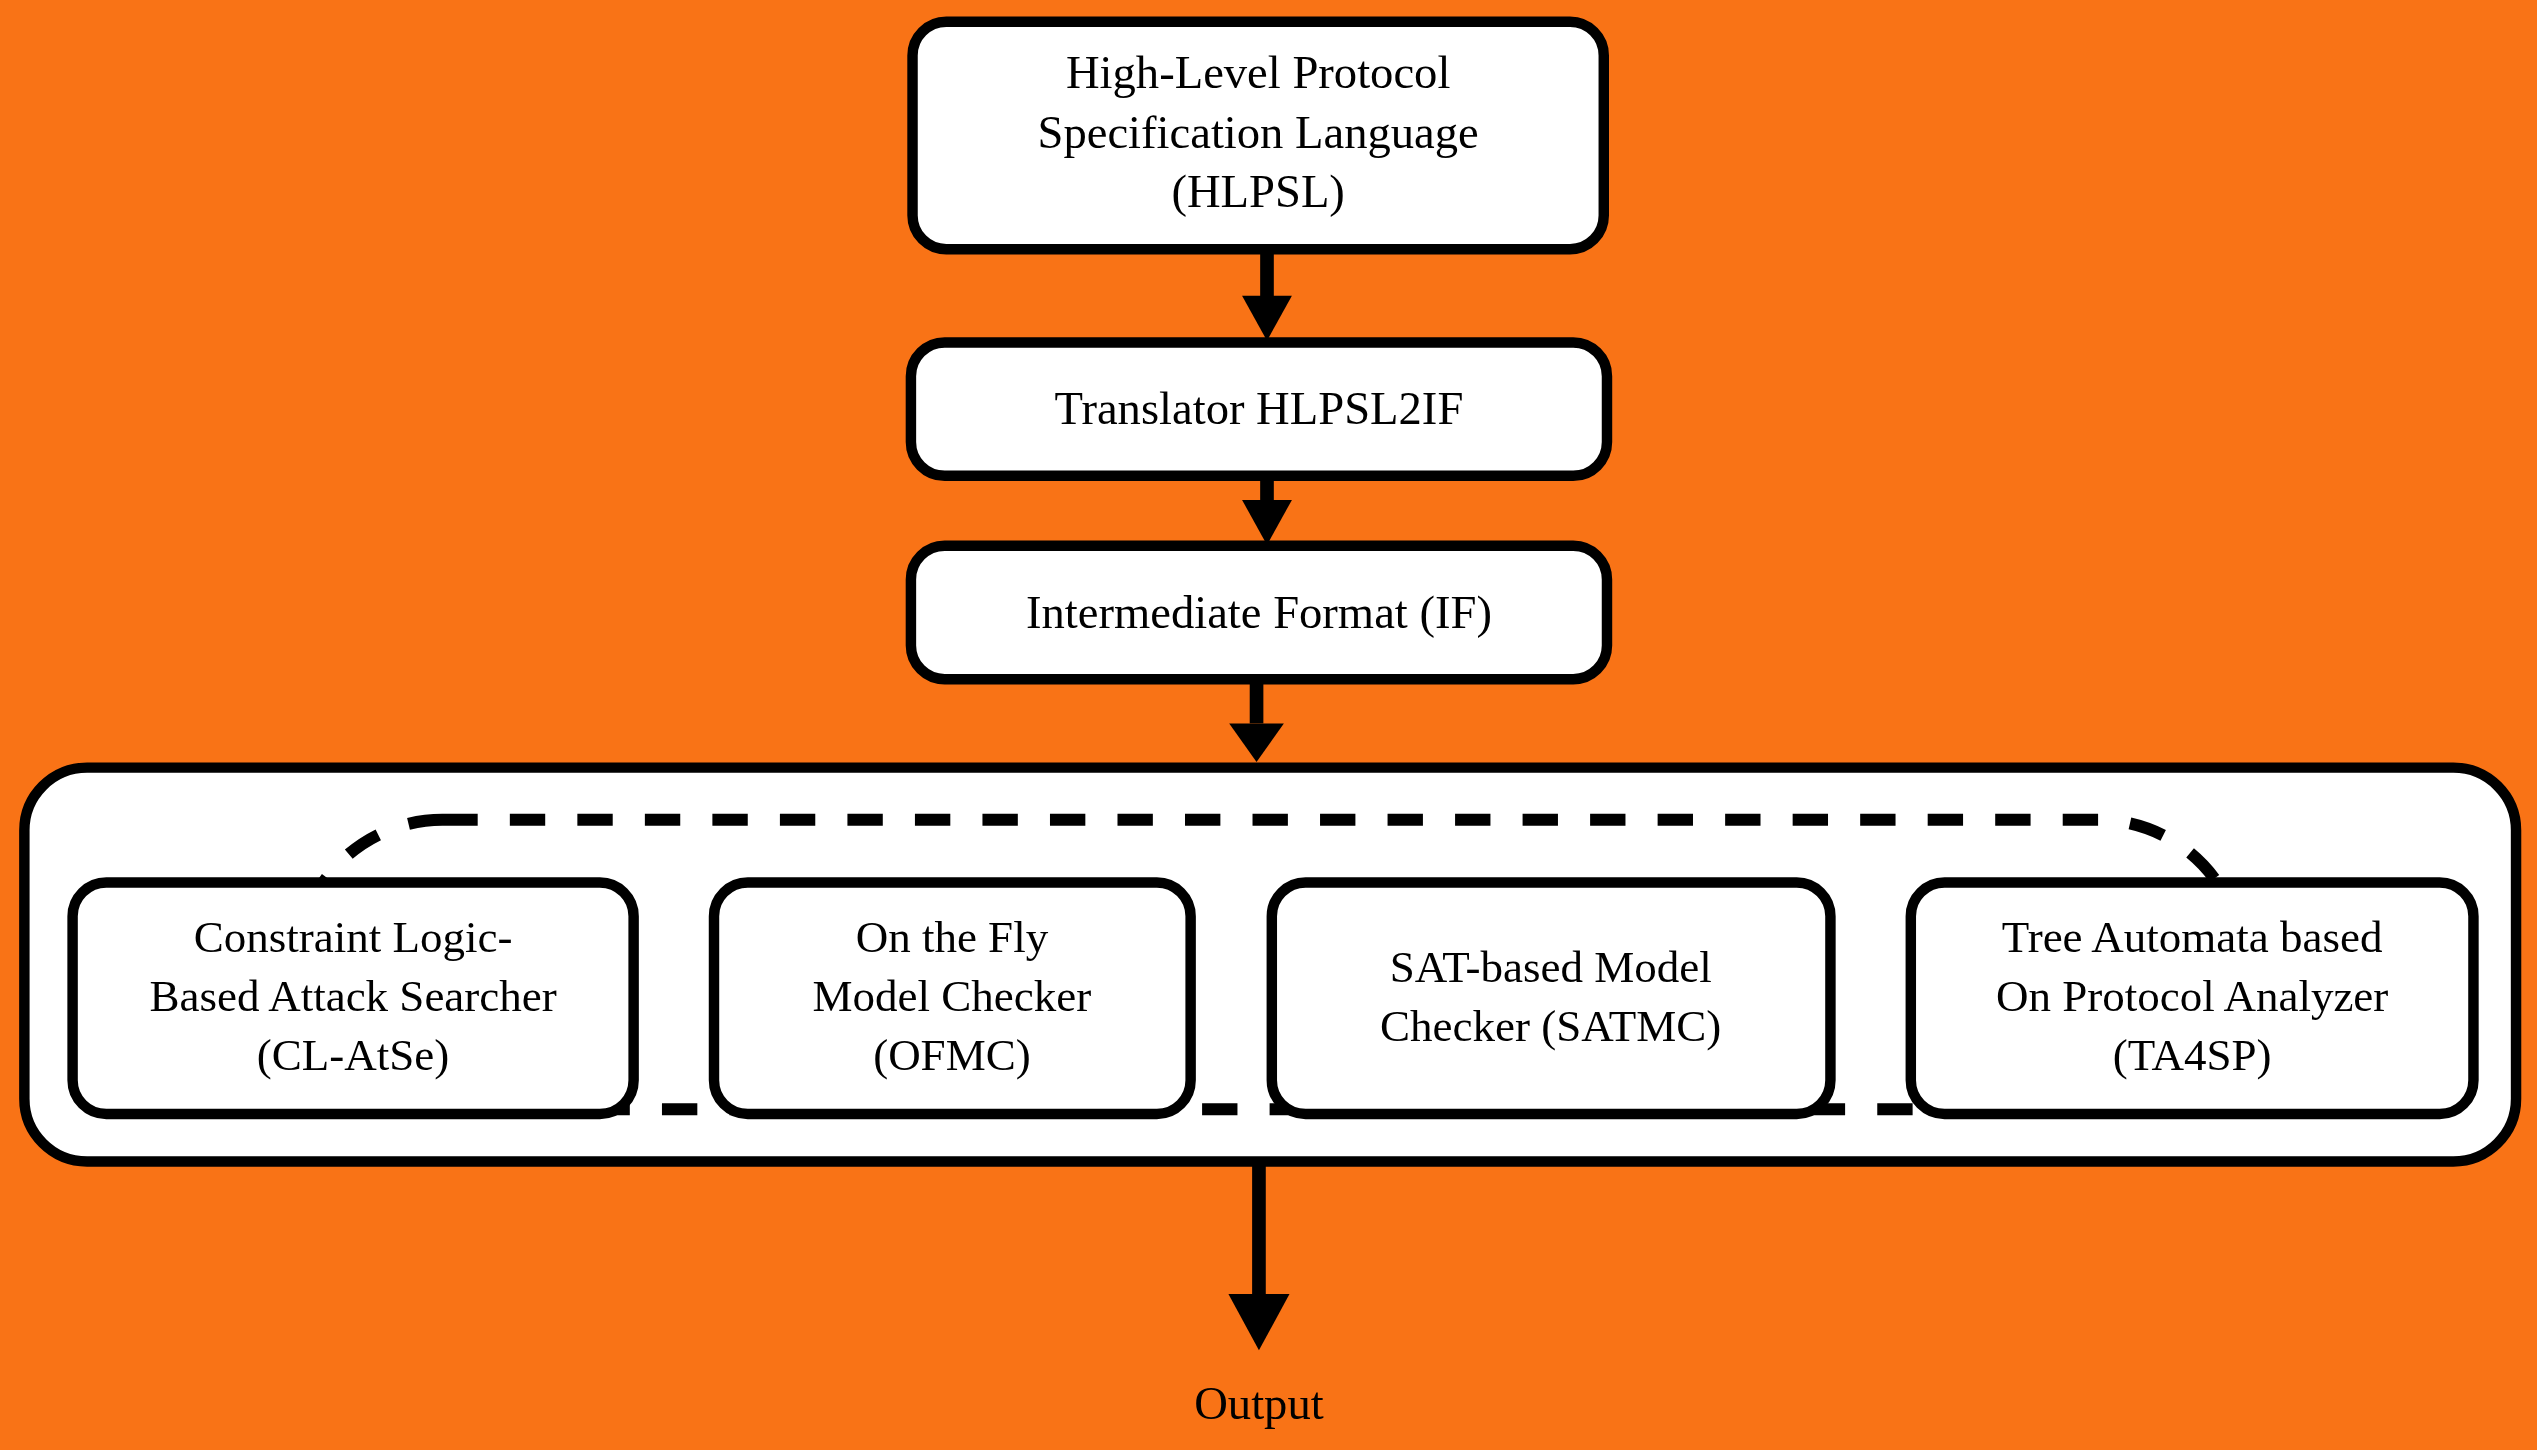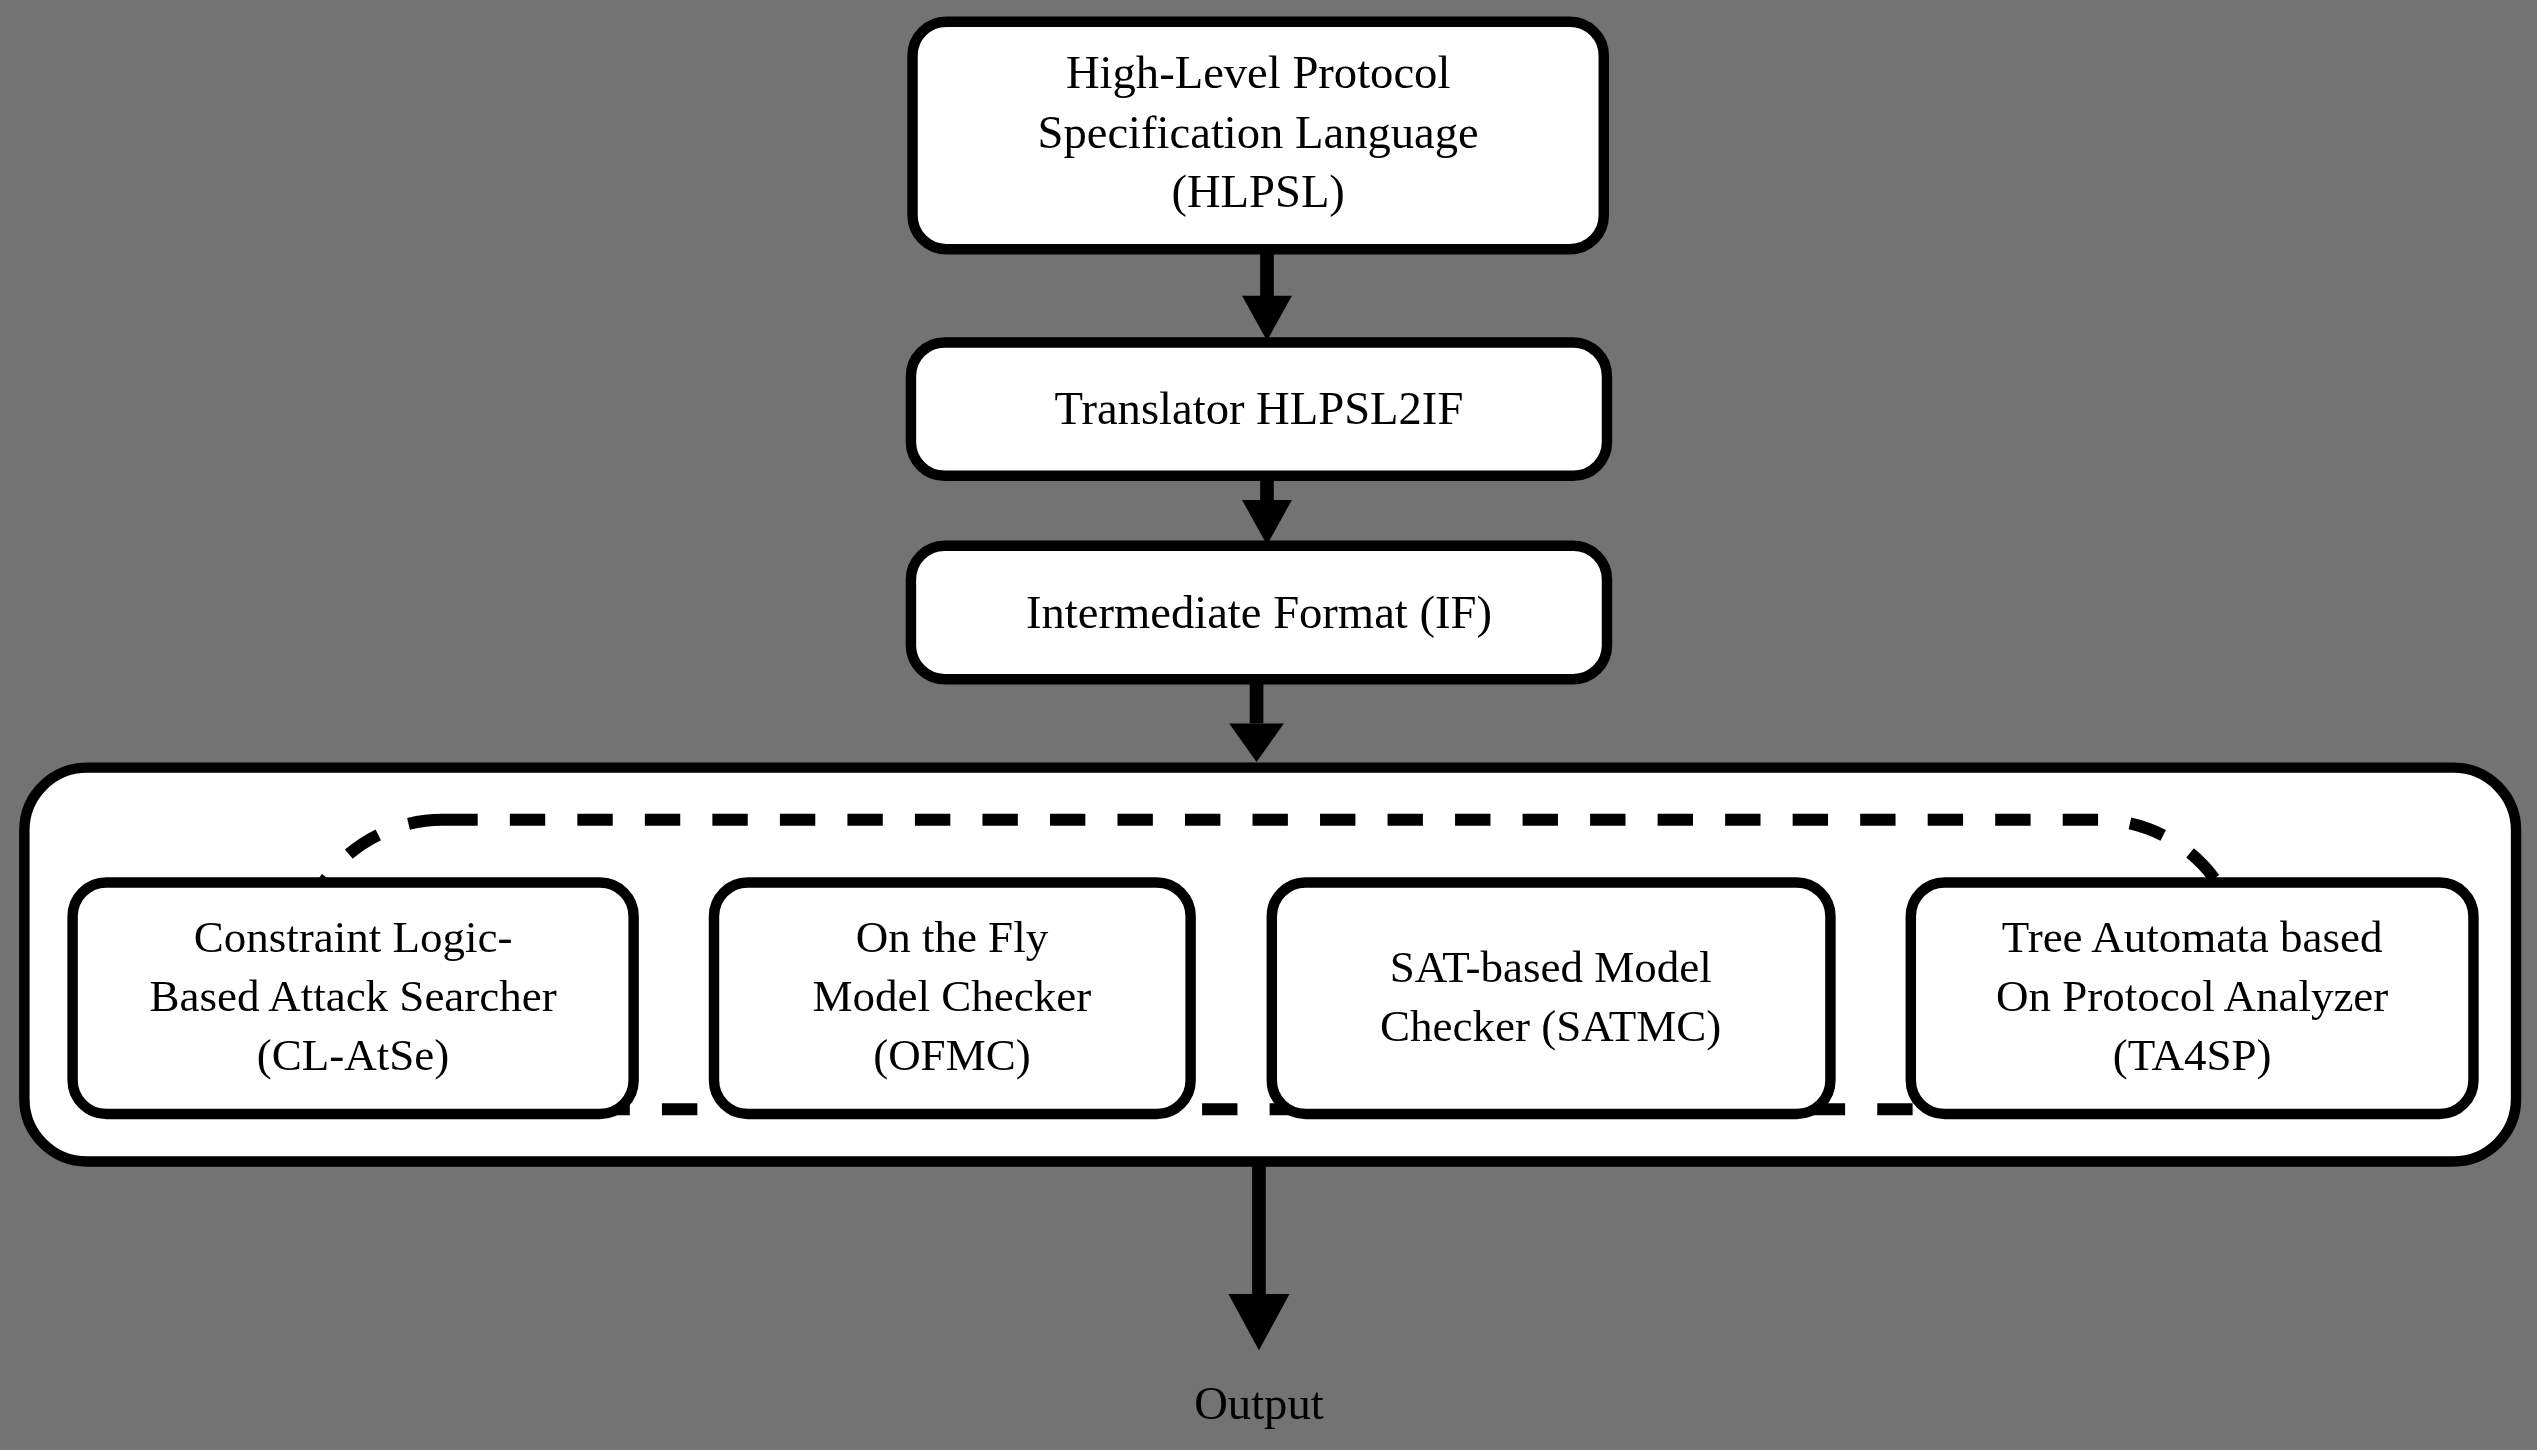--- a/index.html
+++ b/index.html
@@ -10,21 +10,21 @@
   body {
     width: 2538px;
     height: 1450px;
     overflow: hidden;
     font-family: "Liberation Serif", "DejaVu Serif", serif;
   }
   #diagram-root {
     position: relative;
     width: 2538px;
     height: 1450px;
-    background: #737373;
+    background: #f97316;
   }
   svg#flow-svg {
     position: absolute;
     left: 0;
     top: 0;
     width: 2538px;
     height: 1450px;
     display: block;
   }
   .node-text {

